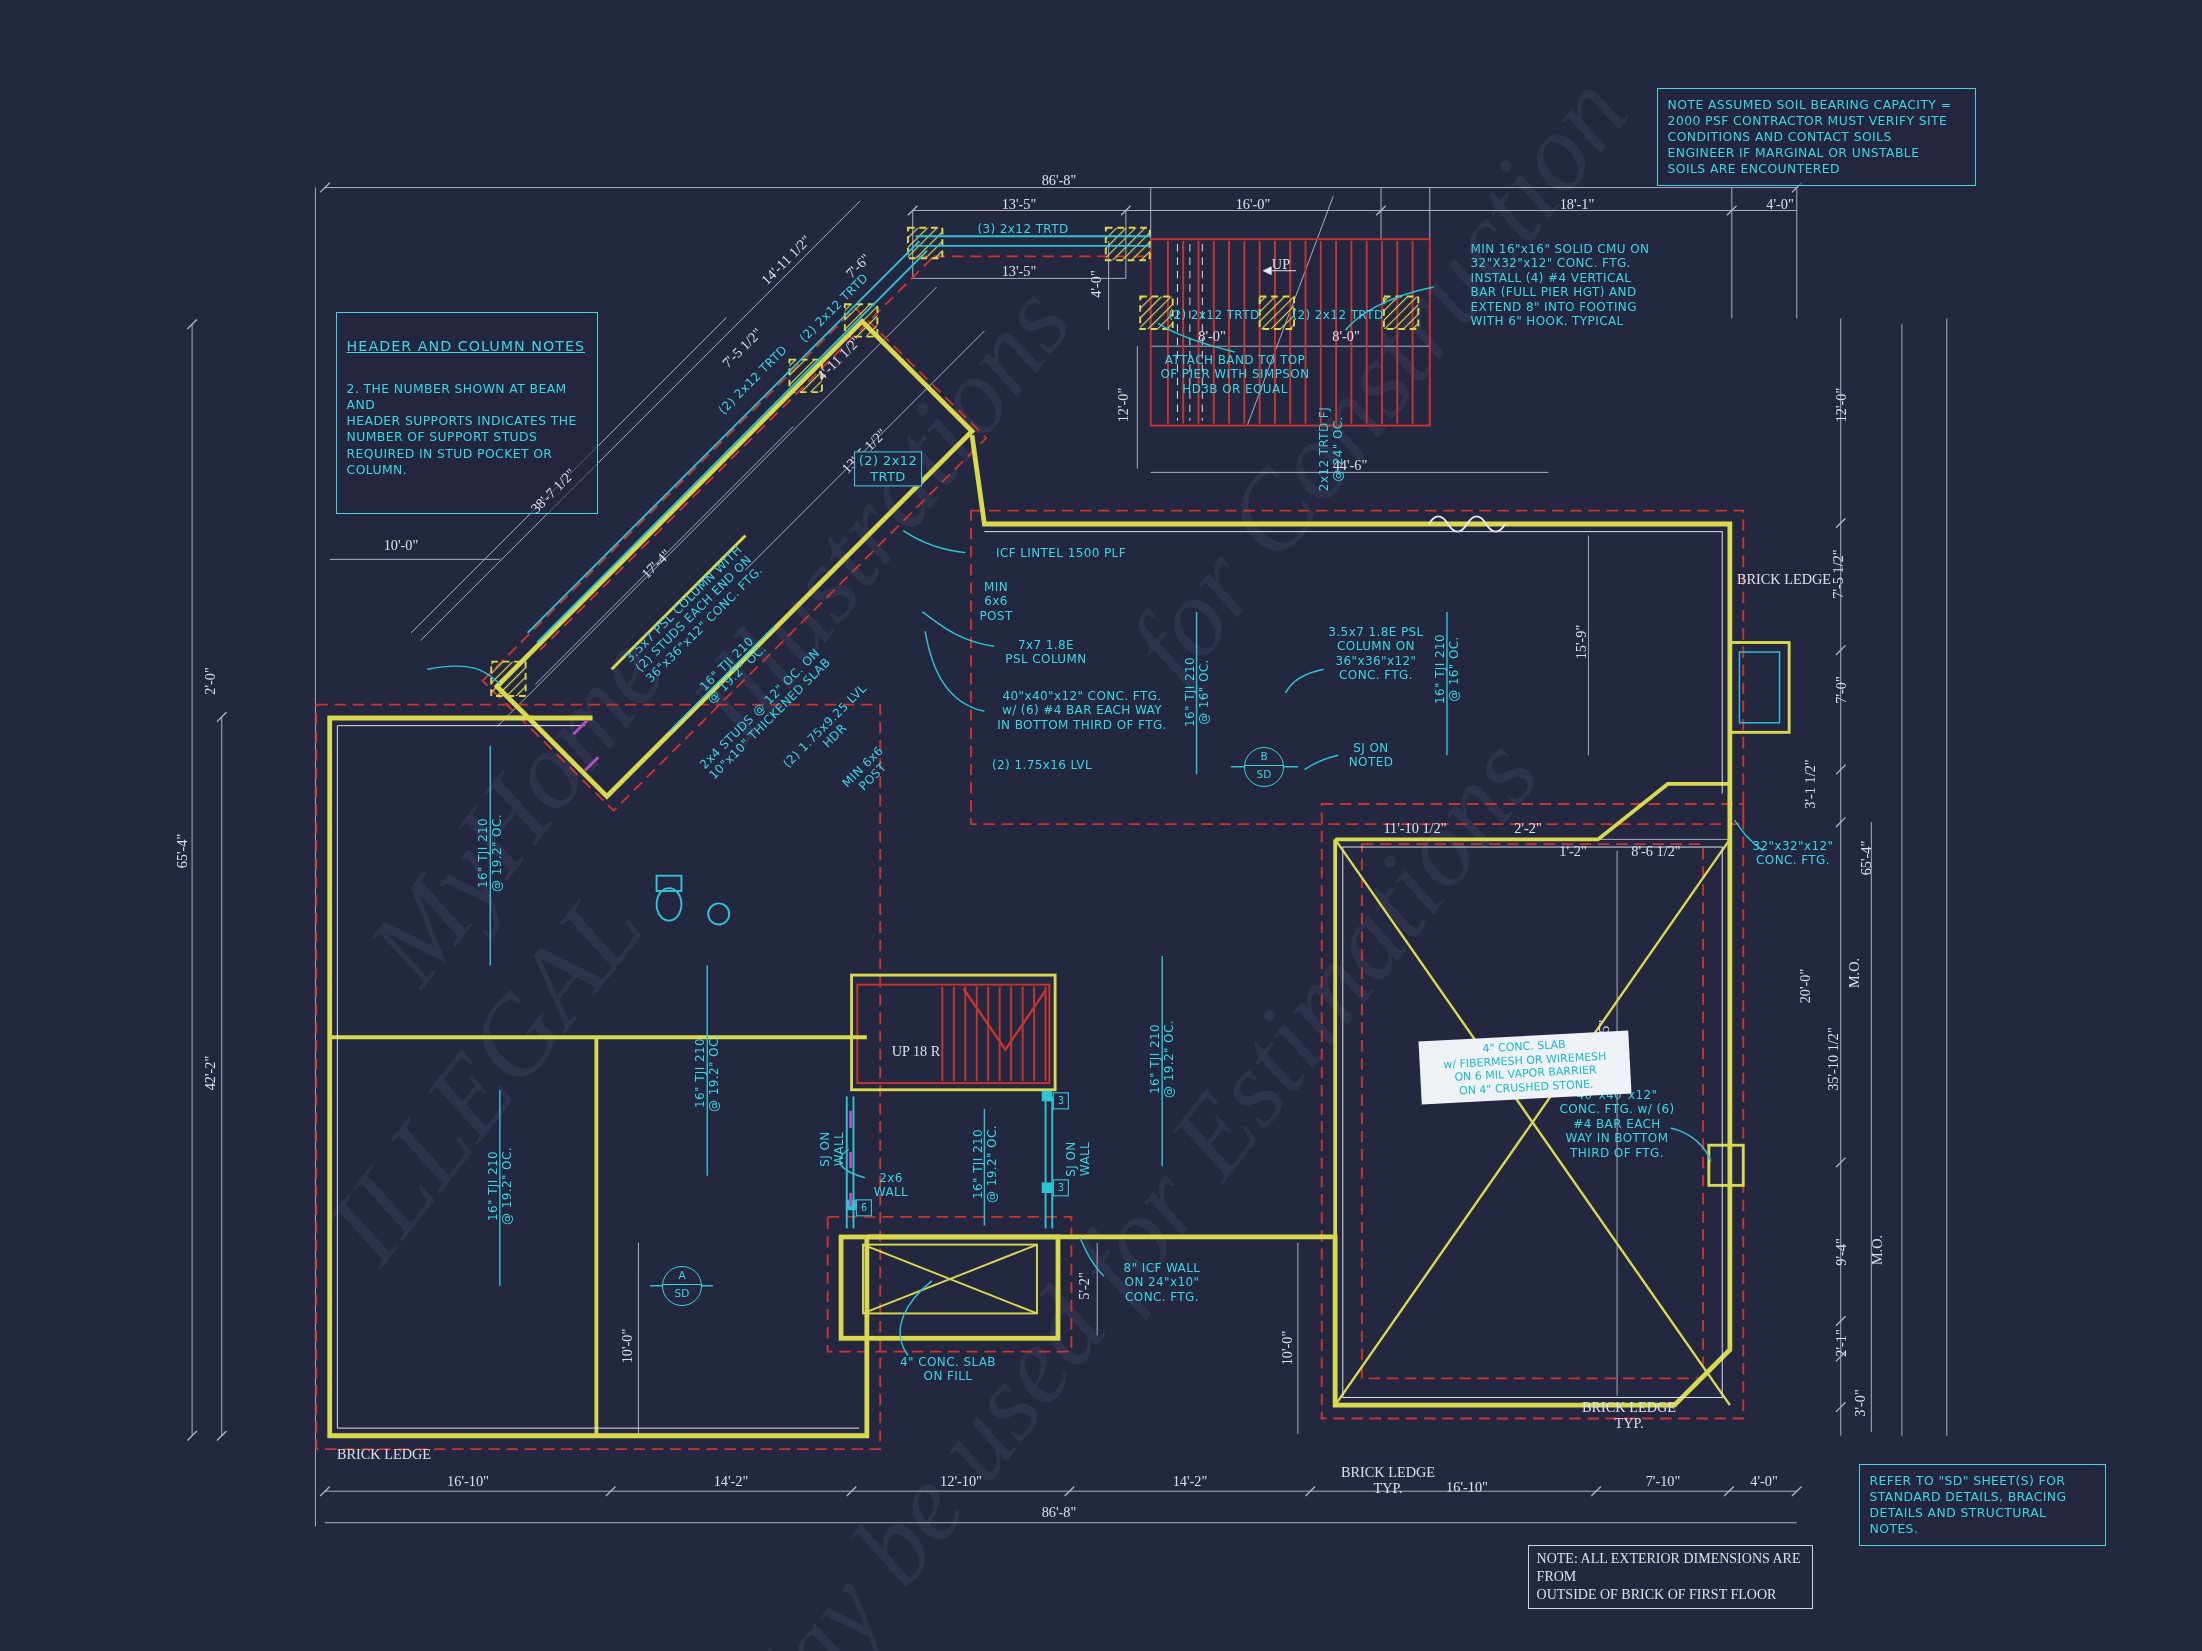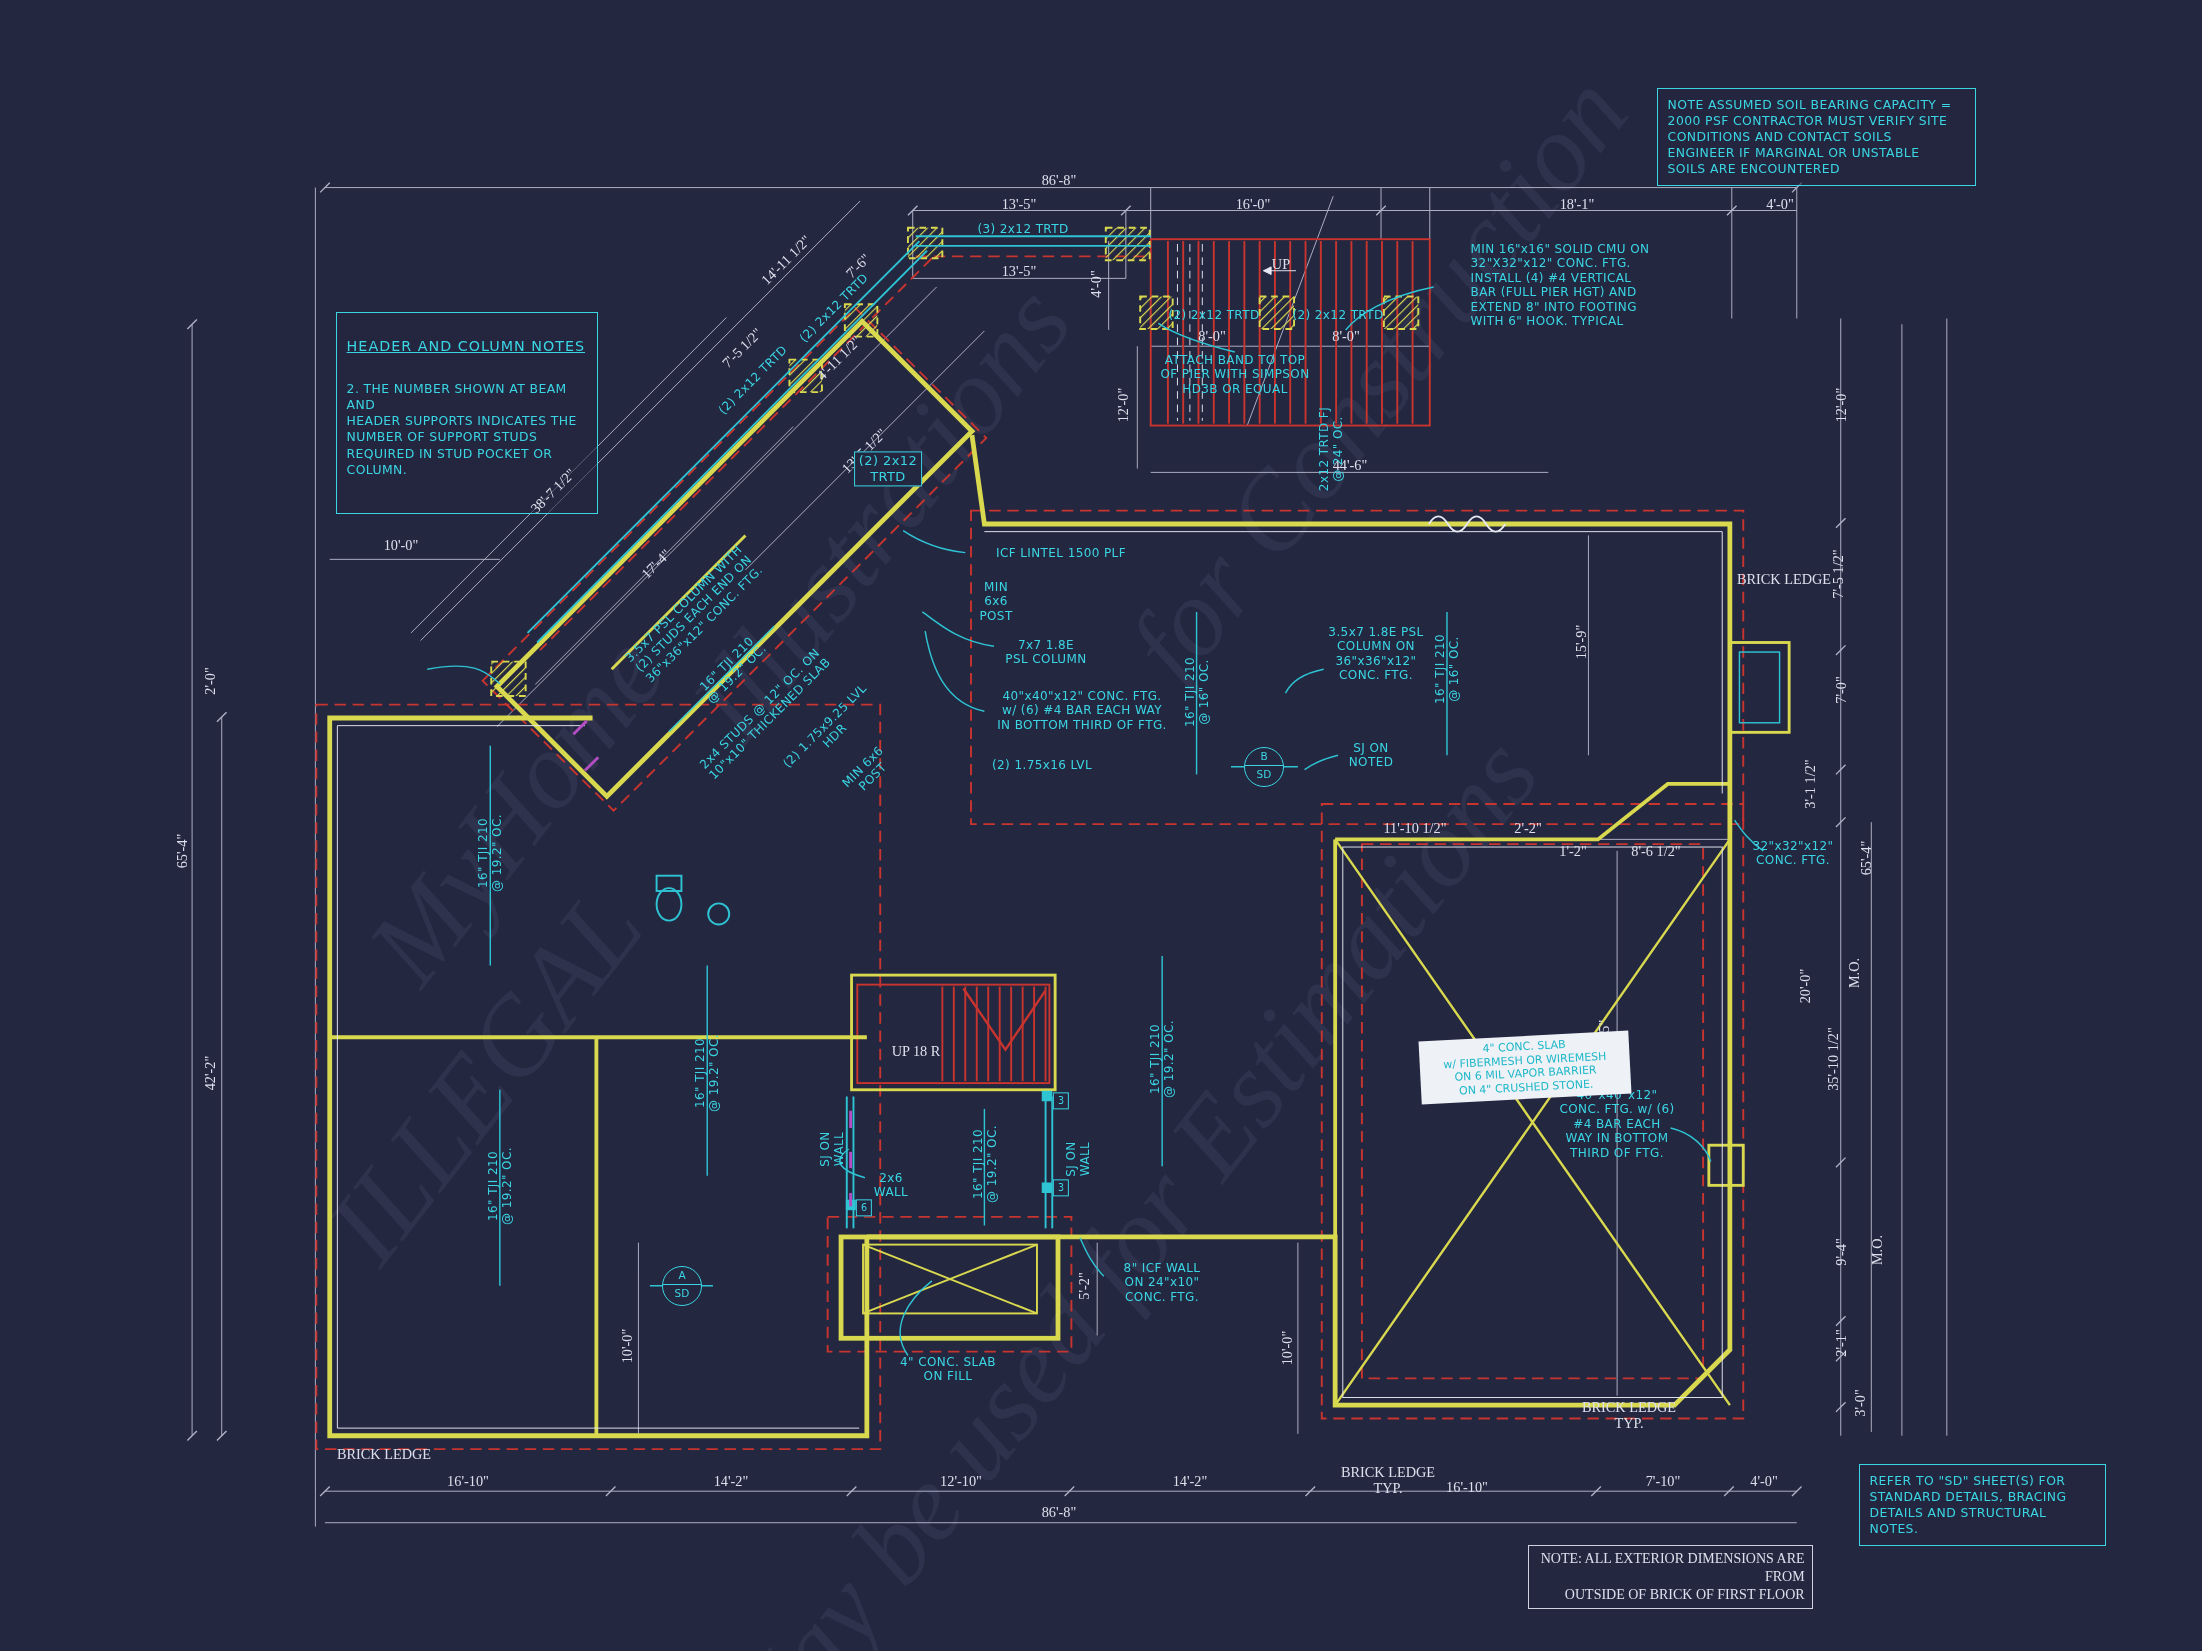--- a/index.html
+++ b/index.html
@@ -15,21 +15,21 @@
   .lbl{position:absolute;transform:translate(-50%,-50%);color:#3ad6e4;
        font:12px/1.2 "DejaVu Sans",sans-serif;white-space:pre-line;text-align:center;letter-spacing:0.4px;}
   .lbl.r90{transform:translate(-50%,-50%) rotate(-90deg);}
   .lbl.r45{transform:translate(-50%,-50%) rotate(-45deg);}
   .lbl.box{border:1.4px solid #3ad6e4;padding:1px 3.8px;background:#242740;}
   .note{position:absolute;border:1.9px solid #3ad6e4;color:#3ad6e4;background:rgba(36,39,64,.6);
         font:12.4px/1.3 "DejaVu Sans",sans-serif;padding:7.6px 9.6px;white-space:pre-line;letter-spacing:0.4px;}
   .note .ttl{text-decoration:underline;font-size:14.3px;letter-spacing:1px;margin-bottom:9.6px;}
   .note .para{margin-bottom:11.5px;}
   .wnote{position:absolute;border:1px solid #cfd3e2;color:#dde0ec;padding:3.8px 7.6px;
-         font:14px/1.3 "Liberation Serif",serif;white-space:pre-line;text-align:right;}
+         font:14px/1.3 "Liberation Serif",serif;white-space:pre-line;}
   .hl{position:absolute;background:#eef1f6;color:#1fb9c9;text-align:center;
       font:11px/1.25 "DejaVu Sans",sans-serif;padding:3.8px 5.7px;white-space:pre-line;transform:rotate(-3deg);}
   .mk{position:absolute;transform:translate(-50%,-50%);min-width:14.3px;height:15.3px;border:1.4px solid #3ad6e4;
       color:#3ad6e4;font:9.6px "DejaVu Sans",sans-serif;display:flex;align-items:center;justify-content:center;background:#242740;}
   .circ{position:absolute;transform:translate(-50%,-50%);width:38px;height:38px;border:1.9px solid #3ad6e4;
         border-radius:50%;color:#3ad6e4;font:10.5px "DejaVu Sans",sans-serif;text-align:center;background:#242740;}
   .circ .half{height:17px;line-height:17px;}
   .circ .bar{border-top:1.4px solid #3ad6e4;}
   .titleblk{position:absolute;left:1807px;top:1552px;width:306px;text-align:center;}
   .titleblk .name{display:inline-block;color:#3ad6e4;font:29px "DejaVu Sans",sans-serif;

